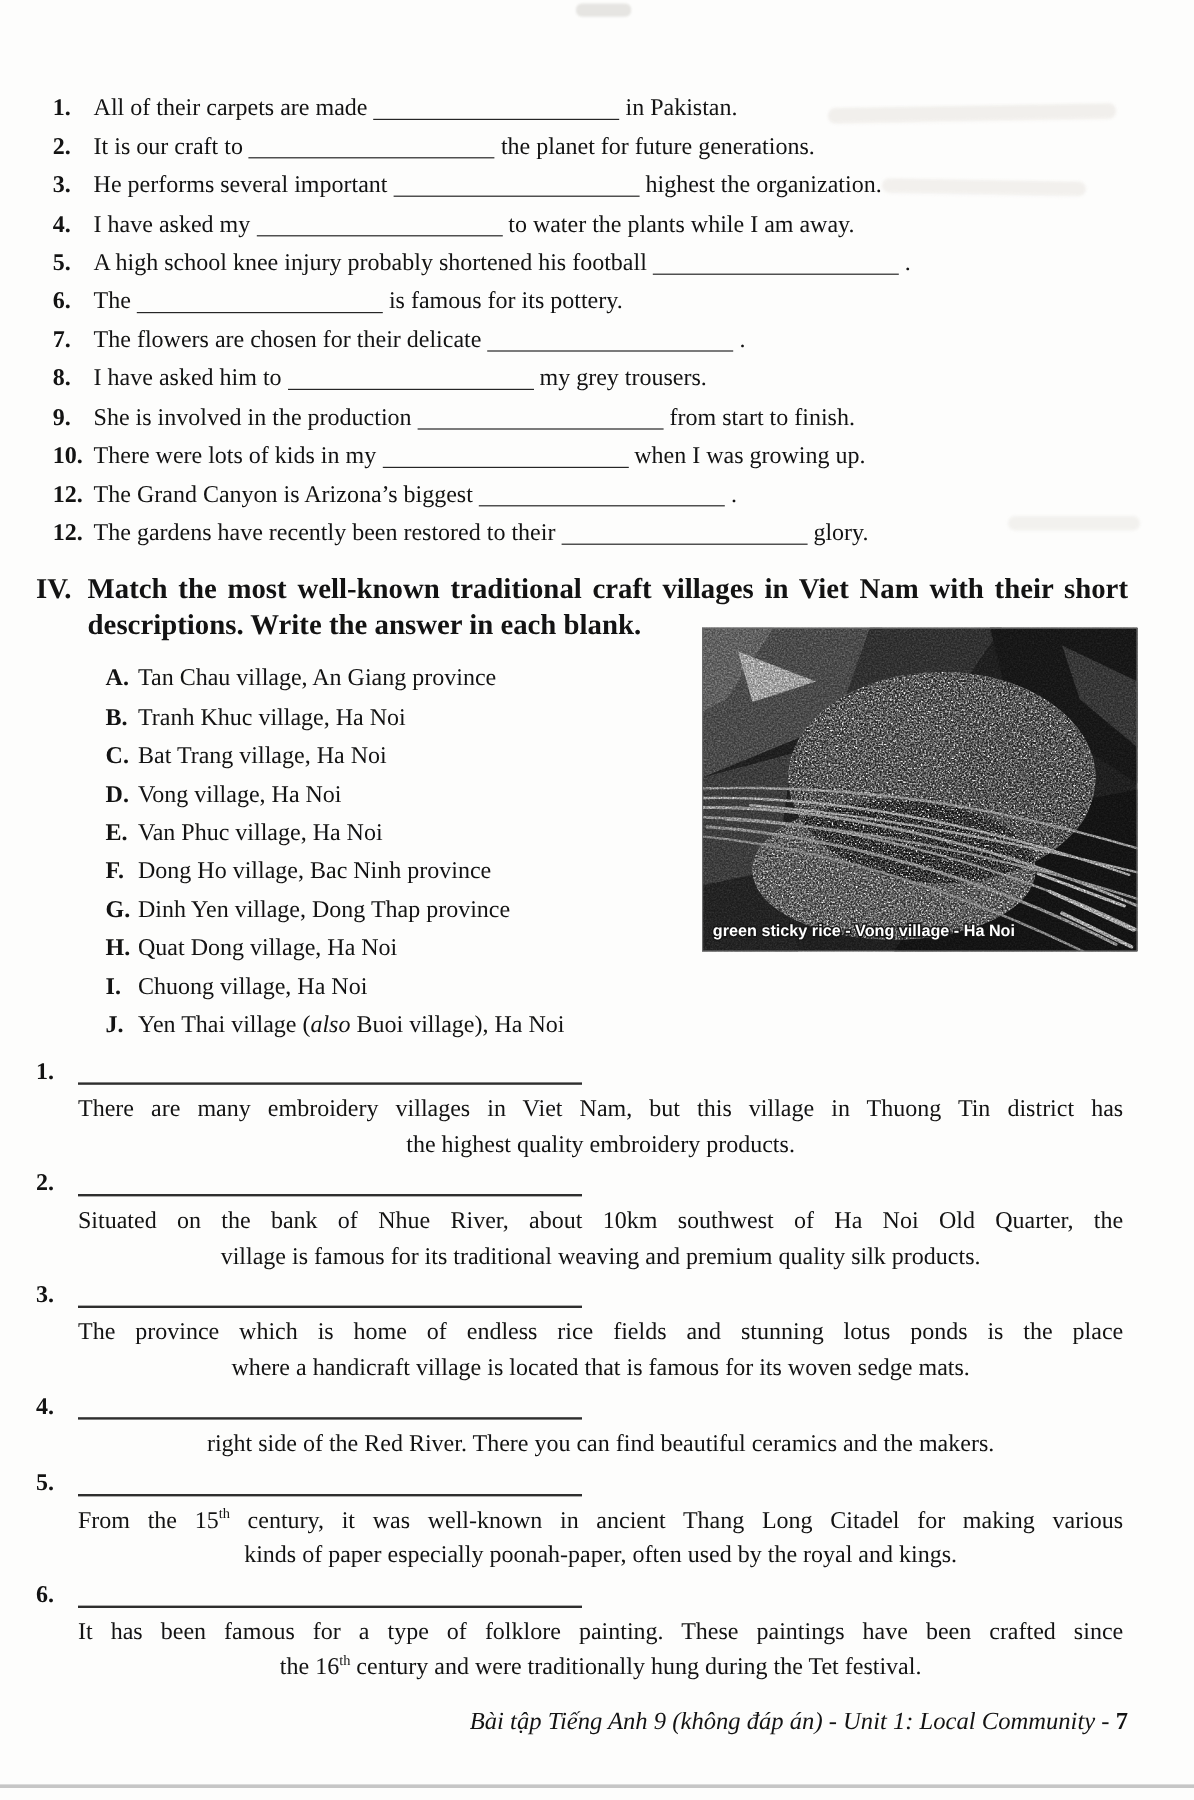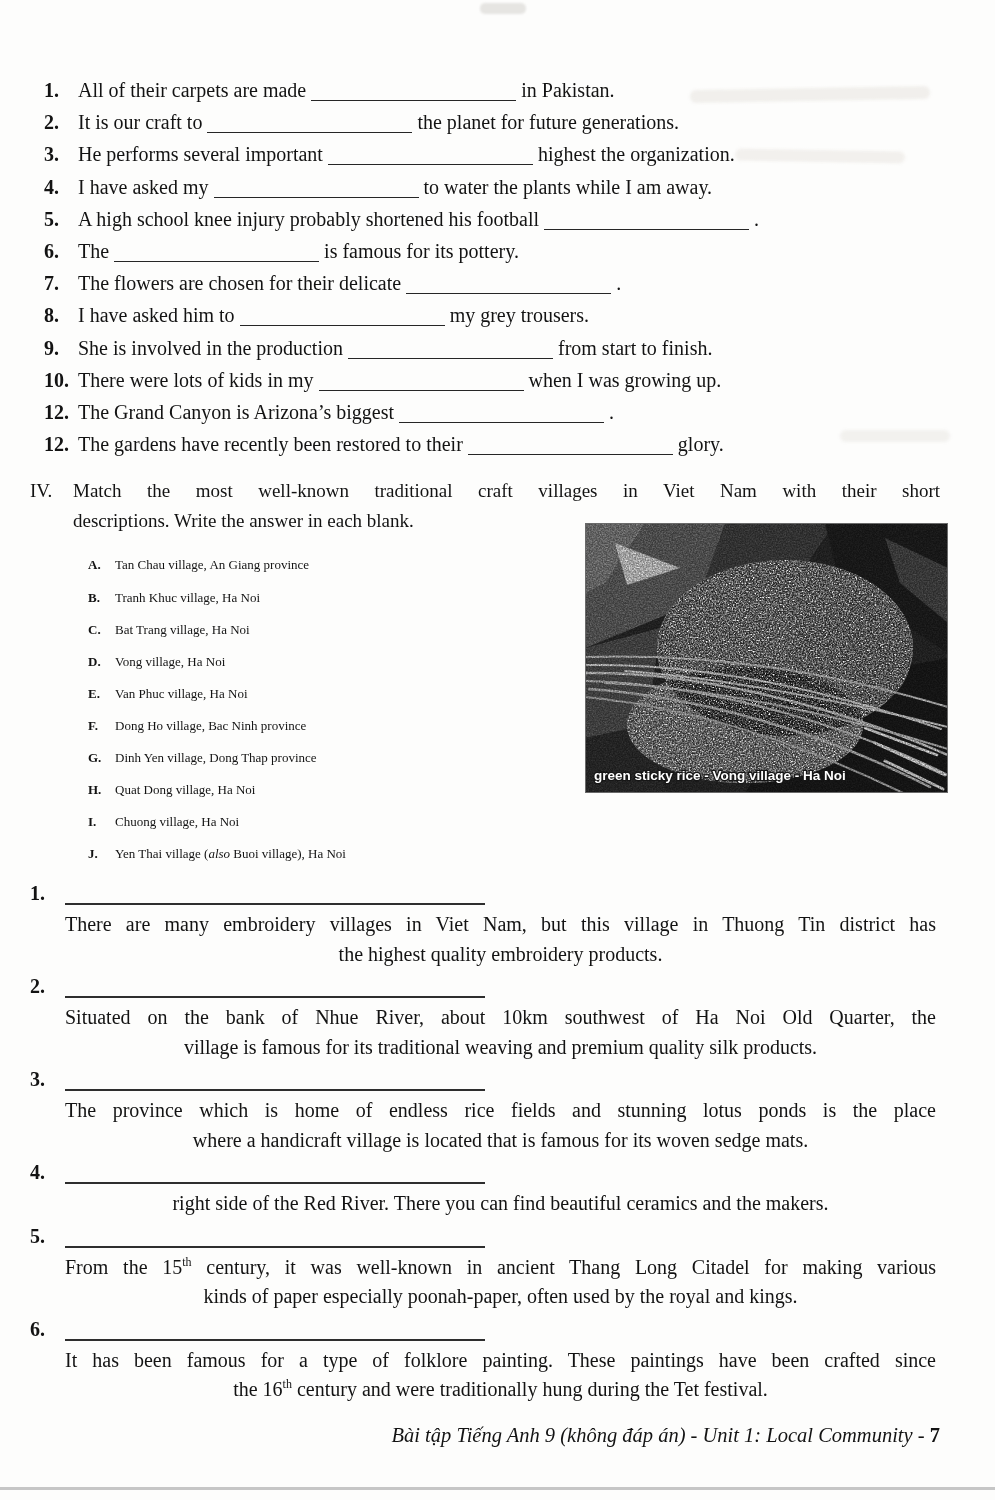--- a/index.html
+++ b/index.html
@@ -12,26 +12,26 @@
   
   .ex{padding:54px 55px 0 44px;margin-top:20px;}
   .ex-row{font-size:20px;line-height:32.2px;white-space:nowrap;}
   .num{display:inline-block;width:34px;font-weight:bold;}
   .blank{
     display:inline-block;width:205px;height:2px;
     border-bottom:1.6px solid #262626;vertical-align:-4px;margin:0 5px;
   }
   
   .heading{margin:16px 55px 0 30px;position:relative;padding-left:43px;
-    font-weight:normal;font-size:19px;line-height:30px;}
+    font-weight:bold;font-size:24px;line-height:30px;}
   .hlabel{position:absolute;left:0;top:0;}
   .hline1{text-align:justify;text-align-last:justify;}
   
   .options{margin:13px 0 0 88px;}
-  .opt{font-size:13px;line-height:32.1px;white-space:nowrap;}
+  .opt{font-size:20px;line-height:32.1px;white-space:nowrap;}
   .letter{font-weight:bold;display:inline-block;min-width:27px;}
   
   .photo{position:absolute;left:585px;top:523px;width:363px;height:270px;}
   
   .answers{margin:9px 55px 0 30px;font-size:20px;}
   .ans-item{margin-bottom:3px;}
   .ans-blankrow{position:relative;height:28px;line-height:28px;padding-left:35px;}
   .anum{position:absolute;left:0;top:0;font-weight:bold;}
   .ansblank{
     display:inline-block;width:420px;height:2px;

